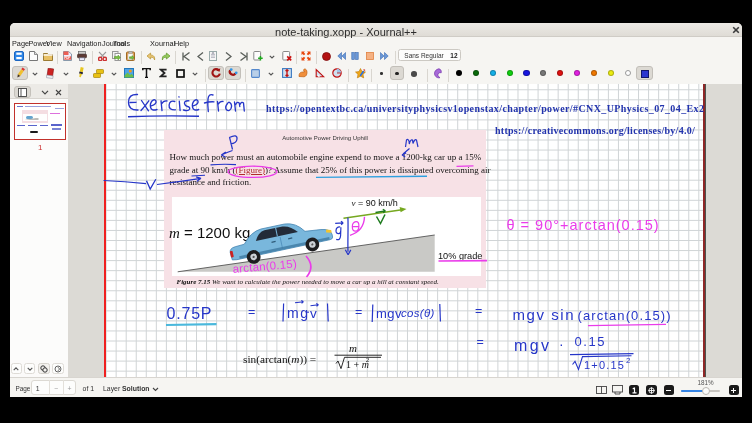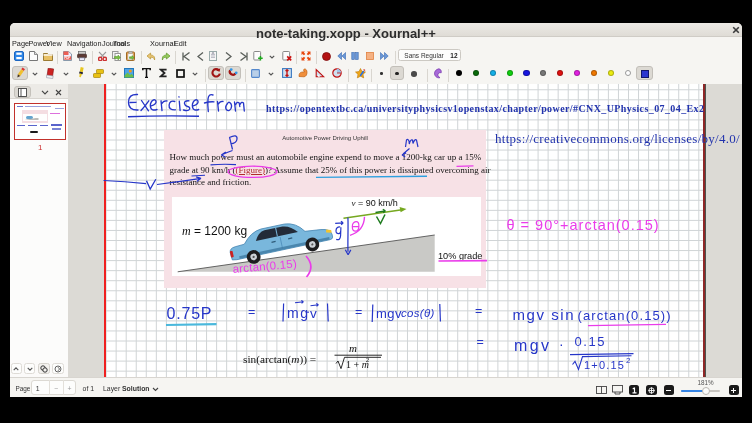--- a/index.html
+++ b/index.html
@@ -4,34 +4,34 @@
 *{margin:0;padding:0;box-sizing:border-box}
 html,body{width:752px;height:423px;background:#000;overflow:hidden}
 #stage{position:absolute;left:0;top:0;width:752px;height:423px;background:#000;font-family:"Liberation Sans",sans-serif}
 .abs{position:absolute}
 </style></head>
 <body>
 <div id="stage">
 <div class="abs" id="win" style="left:10px;top:23px;width:732px;height:374px;background:#f6f5f2;border-radius:5px 5px 0 0">
 
 <div class="abs" style="left:0;top:0;width:732px;height:14px;background:linear-gradient(#eceae6,#dfdcd6);border-radius:5px 5px 0 0;border-bottom:1px solid #cfccc6">
- <div class="abs" style="width:672px;top:3px;text-align:center;font-size:13px;font-weight:bold;color:#2d2d2d">note-taking.xopp - Xournal++</div>
+ <div class="abs" style="width:672px;top:3px;text-align:center;font-size:11px;font-weight:normal;color:#2d2d2d">note-taking.xopp - Xournal++</div>
  <svg class="abs" style="left:722px;top:3px" width="8" height="8" viewBox="0 0 8 8">
           <path d="M1.2 1.2 L6.8 6.8 M6.8 1.2 L1.2 6.8" stroke="#3a3a3a" stroke-width="1.6"></path>
         </svg>
 </div>
 <div class="abs" style="left:0;top:14px;width:732px;height:11px;font-size:7.3px;color:#222">
  <span class="abs" style="left:2px;top:2.3px">Page</span>
  <span class="abs" style="left:18.5px;top:2.3px">Power</span>
  <span class="abs" style="left:36px;top:2.3px">View</span>
  <span class="abs" style="left:57px;top:2.3px">Navigation</span>
  <span class="abs" style="left:92px;top:2.3px">Journal</span>
  <span class="abs" style="left:103px;top:2.3px">Tools</span>
  <span class="abs" style="left:140px;top:2.3px">Xournal</span>
- <span class="abs" style="left:164px;top:2.3px">Edit</span>
+ <span class="abs" style="left:164px;top:2.3px">Help</span>
 </div>
 
 <svg class="abs" style="left:4.0px;top:28.2px" width="10" height="10" viewBox="0 0 10 10">
         <rect x="0.5" y="0.5" width="9" height="9" rx="1.5" fill="#2d86e8" stroke="#1c66c0"></rect>
         <rect x="2.3" y="1.6" width="5.4" height="2.2" fill="#fff"></rect>
         <rect x="2.3" y="6" width="5.4" height="2.2" fill="#fff"></rect>
       </svg>
 <svg class="abs" style="left:19.0px;top:28.2px" width="9" height="10" viewBox="0 0 9 10">
         <path d="M0.5 0.5 H5.5 L8.5 3.5 V9.5 H0.5 Z" fill="#fcfcfc" stroke="#777"></path>
         <path d="M5.5 0.5 L5.5 3.5 L8.5 3.5" fill="#ddd" stroke="#777" stroke-width="0.8"></path>
@@ -347,26 +347,27 @@
         </svg>
   <div class="abs" style="left:93.5px;top:0;width:2px;height:293px;background:#ef2020"></div>
   <div class="abs" style="left:692.6px;top:0;width:2.1px;height:293px;background:#8f2727"></div>
   <div class="abs" style="left:694.7px;top:0;width:1.4px;height:293px;background:#4e544e"></div>
 
   <div class="abs" style="left:154px;top:46px;width:322px;height:158px;background:#f7e1e6"></div>
   <div class="abs" style="left:154px;top:50.5px;width:322px;text-align:center;font-size:6px;color:#333">Automotive Power Driving Uphill</div>
   <div class="abs" style="left:159.5px;top:67.2px;width:340px;font-family:'Liberation Serif',serif;font-size:9px;line-height:12.55px;color:#141414" id="para">How much power must an automobile engine expend to move a 1200-kg car up a 15%<br>grade at 90 km/h (<span style="color:#b02b2b;text-decoration:underline">(Figure)</span>)? Assume that 25% of this power is dissipated overcoming air<br>resistance and friction.</div>
 
   <div class="abs" style="left:162px;top:113px;width:309px;height:79px;background:#fff"></div>
+  <div class="abs" style="left:166.5px;top:193.5px;width:310px;font-family:'Liberation Serif',serif;font-size:7px;color:#111;font-style:italic"><b>Figure 7.15</b> We want to calculate the power needed to move a car up a hill at constant speed.</div>
 
   <div class="abs" style="left:256px;top:19px;font-family:Liberation Serif, serif;font-weight:bold;font-size:10px;letter-spacing:0.4px;color:#2233ad" id="link1">https://opentextbc.ca/universityphysicsv1openstax/chapter/power/#CNX_UPhysics_07_04_Ex2</div>
-  <div class="abs" style="left:485px;top:47px;font-family:'Liberation Serif',serif;font-weight:normal;font-size:13px;letter-spacing:0.27px;color:#2233ad" id="link2">https://creativecommons.org/licenses/by/4.0/</div>
+  <div class="abs" style="left:485px;top:41px;font-family:'Liberation Serif',serif;font-weight:bold;font-size:10px;letter-spacing:0.27px;color:#2233ad" id="link2">https://creativecommons.org/licenses/by/4.0/</div>
 
   <div class="abs" style="left:341.5px;top:113.5px;font-size:9px;color:#111"><i style="font-family:'Liberation Serif',serif">v</i> = 90 km/h</div>
-  <div class="abs" style="left:172px;top:139.5px;font-size:12px;color:#111"><i style="font-family:'Liberation Serif',serif">m</i> = 1200 kg</div>
+  <div class="abs" style="left:159px;top:139.5px;font-size:15px;color:#111"><i style="font-family:'Liberation Serif',serif">m</i> = 1200 kg</div>
   <div class="abs" style="left:428px;top:166.5px;font-size:9.2px;color:#111">10% grade</div>
 
   <svg class="abs" id="overlay" style="left:93px;top:0" width="603" height="293" viewBox="103 84 603 293" fill="none">
           <polygon points="177.7,271.8 434.7,235 434.7,271.8" fill="#c9c9c6"></polygon>
 <path d="M177.7 271.8 L434.7 235" stroke="#555" stroke-width="0.9"></path>
 <g transform="translate(0,-1.3) rotate(-12 283 252)">
 <path d="M231.5 250.5 L231 243 Q231 238.6 237 238.2 L246.5 237.6 Q255.5 226.8 266 226.2 L290 226.2 Q301.5 227 308.5 237.6 L324.5 239.2 Q333.5 240.2 334.4 246 L334.4 249 Q334.2 251 331 251 L236 251.2 Z" fill="#79b7dc" stroke="#3f7fae" stroke-width="0.7"></path>
 <path d="M258.5 236.8 Q263 228.6 269 228.2 L287.5 228.2 Q295.5 229 301.5 236.8 Z" fill="#232b38"></path>
 <path d="M280.5 228.2 L280.5 236.8" stroke="#79b7dc" stroke-width="1"></path>
 <rect x="239" y="248.2" width="92" height="2.6" fill="#4a86ad"></rect>

